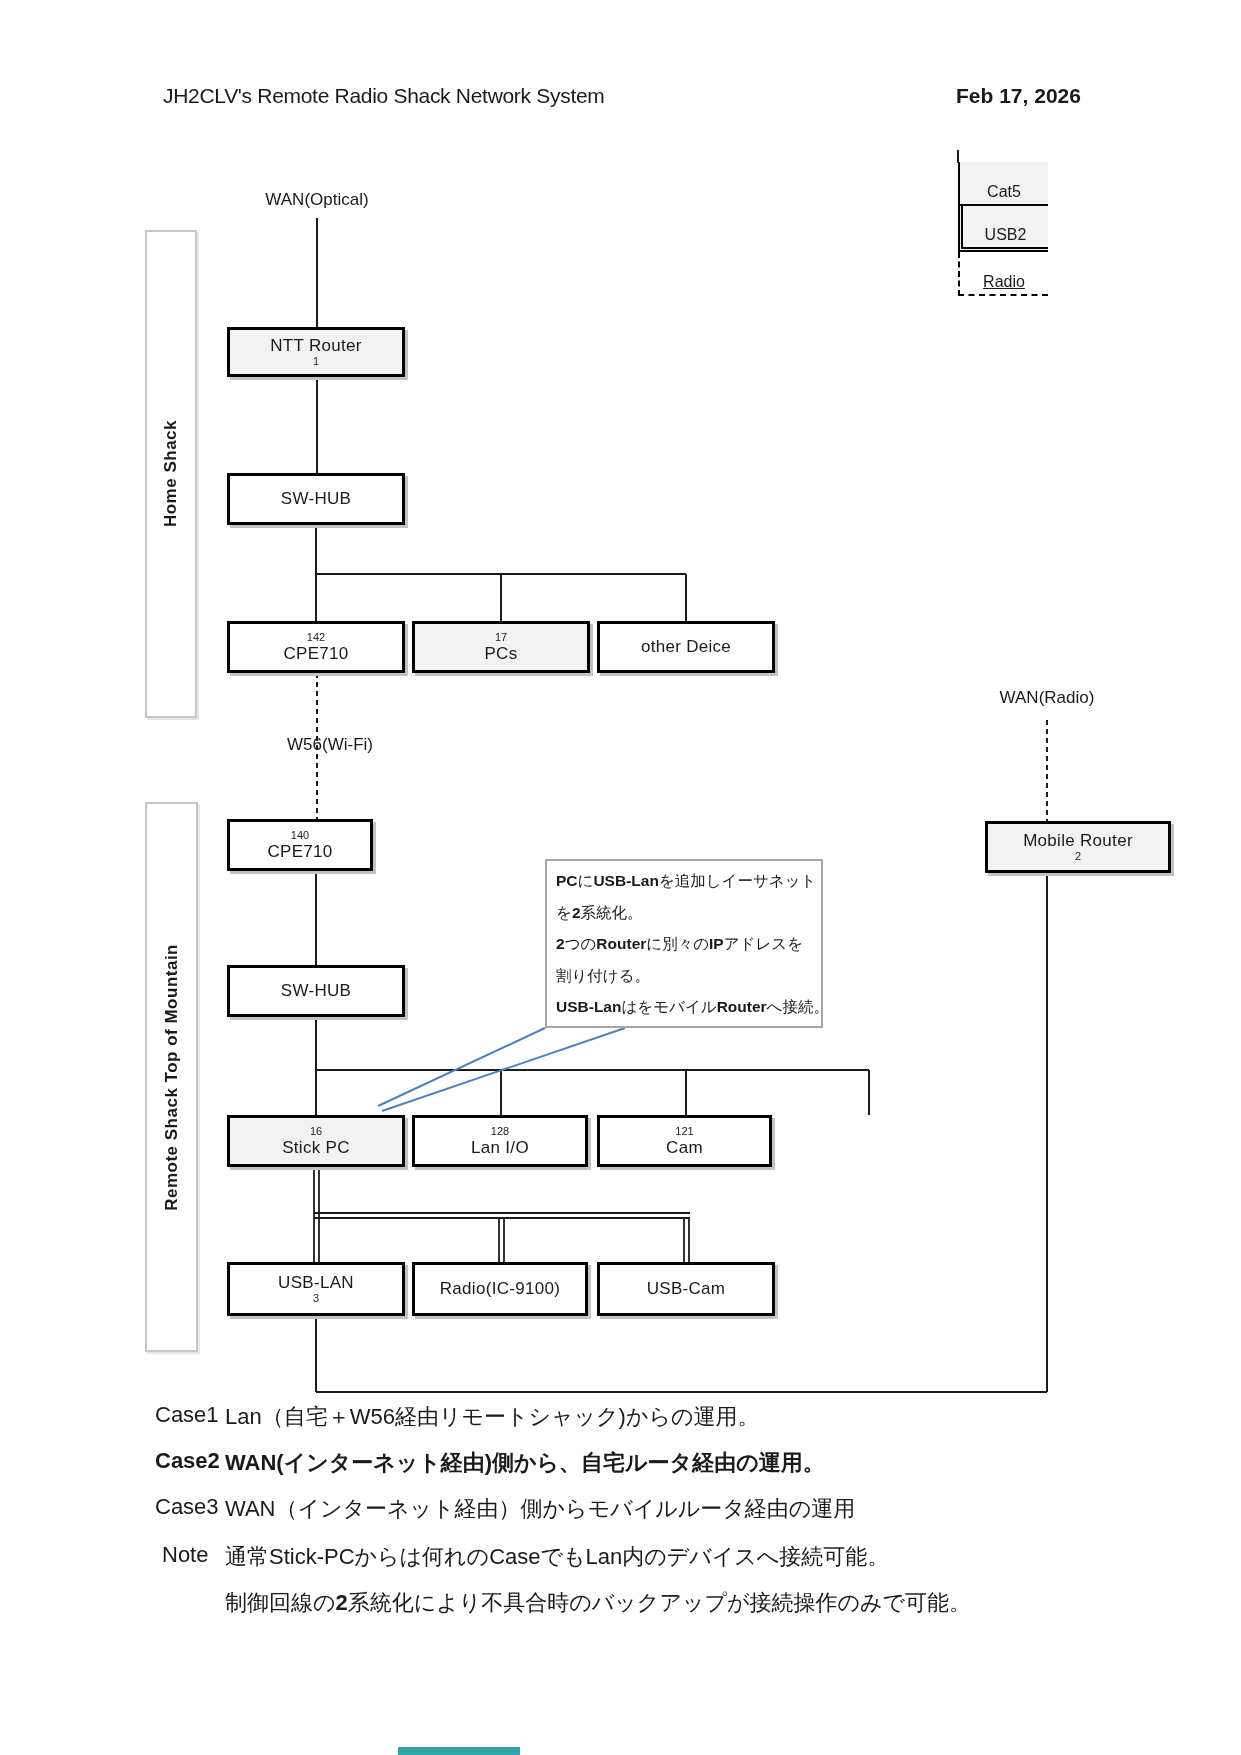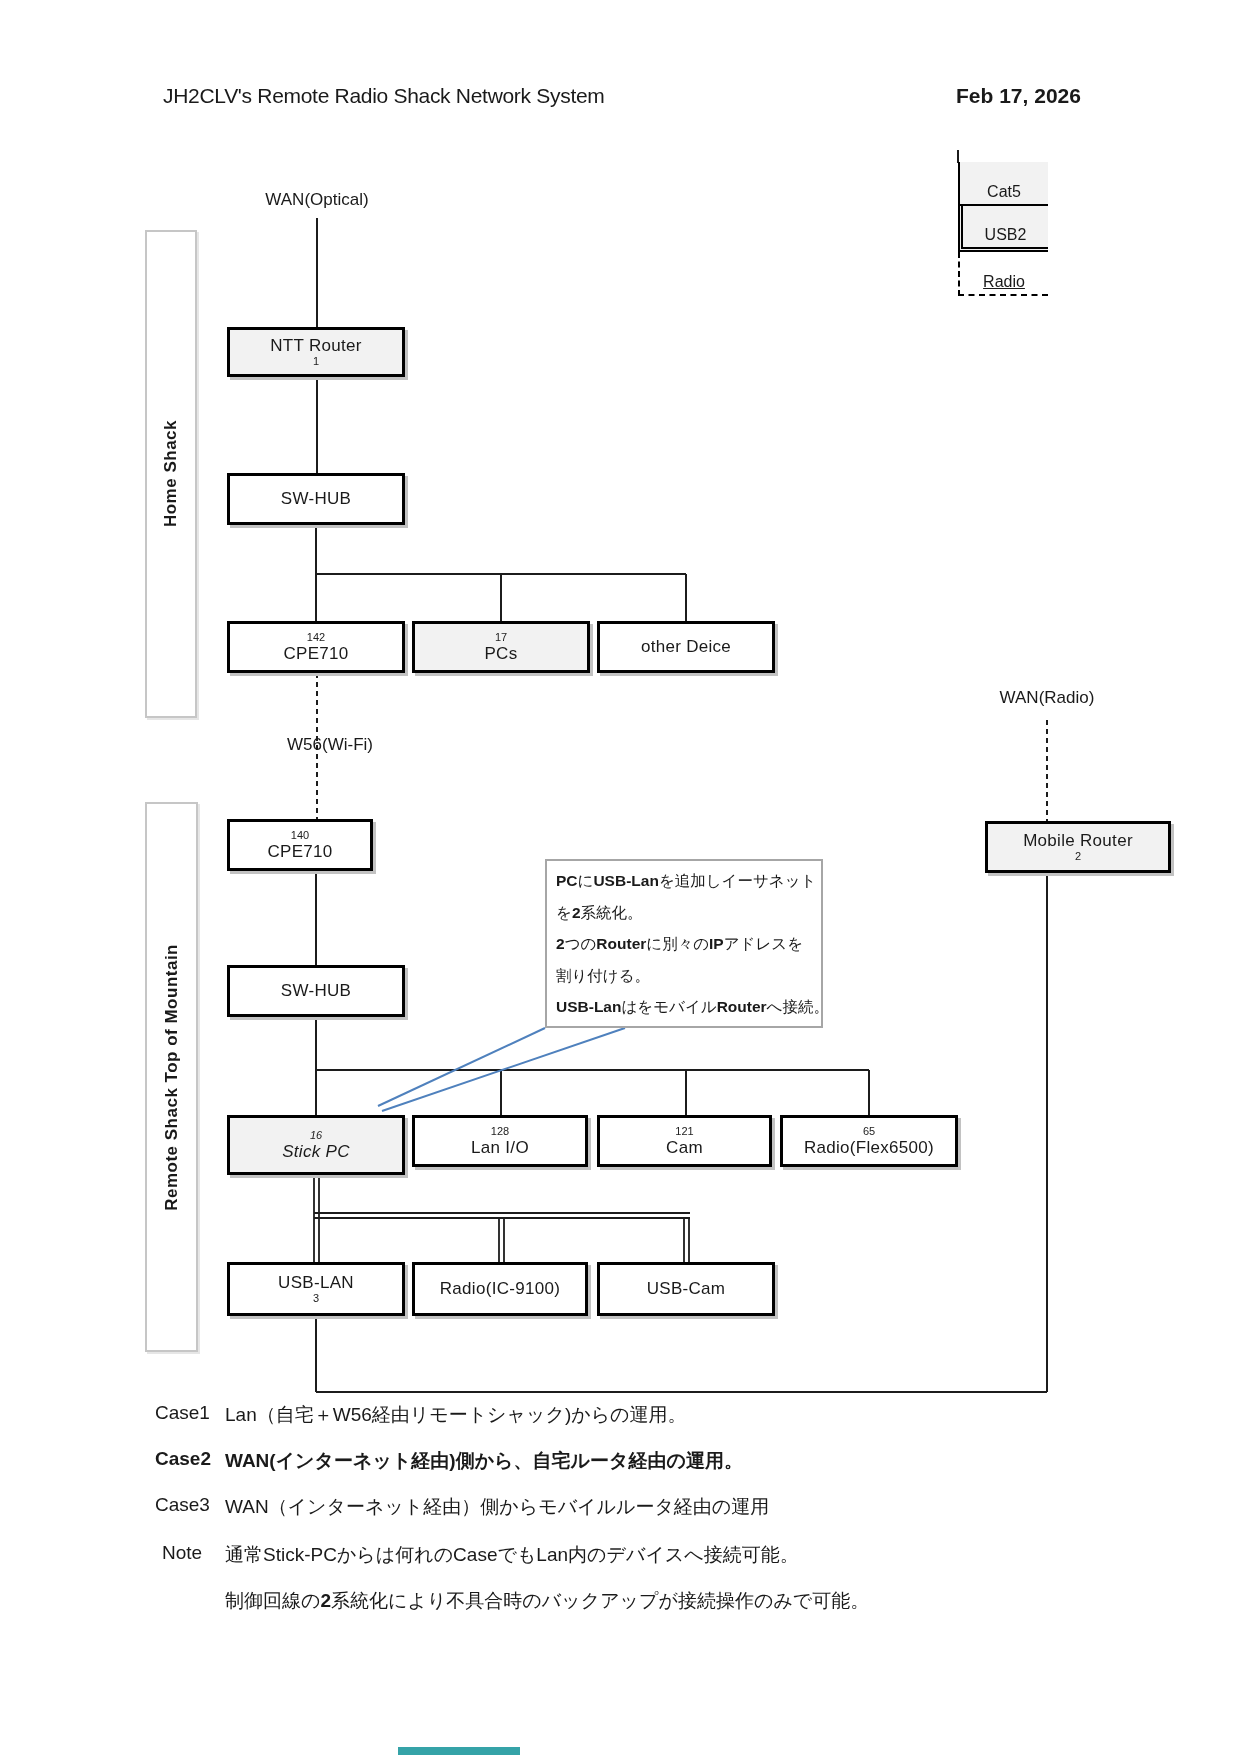--- a/index.html
+++ b/index.html
@@ -26,21 +26,21 @@
         display:flex;flex-direction:column;align-items:center;justify-content:center;box-sizing:border-box;line-height:1.15;}
   .node.gray{background:var(--node-gray);}
   .nlabel{font-size:17px;letter-spacing:0.3px;white-space:nowrap;}
   .nnum{font-size:11px;color:#222;}
 
   .annotation{position:absolute;left:545px;top:859px;width:278px;height:169px;background:#fff;
               border:2px solid var(--annotation-border);box-sizing:border-box;padding:4px 9px;overflow:hidden;}
   .ann-line{font-size:15.5px;line-height:31.5px;white-space:nowrap;}
   .seg-b{font-weight:bold;}
 
-  .note-row{position:absolute;left:155px;display:flex;font-size:19px;white-space:nowrap;}
+  .note-row{position:absolute;left:155px;display:flex;font-size:22px;white-space:nowrap;}
   .note-label{display:inline-block;width:70px;flex:0 0 70px;}
   .note-label.note-indent{padding-left:7px;box-sizing:border-box;}
   .note-text{display:inline-block;}
 
   .bottom-artifact{position:absolute;left:398px;top:1747px;width:122px;height:8px;background:var(--bottom-artifact-teal);}
 </style>
 </head>
 <body>
 
 <div class="page">
@@ -131,35 +131,31 @@
     <div class="nnum">140</div>
     <div class="nlabel">CPE710</div>
   </div>
   <div class="node gray" style="left:985px;top:821px;width:186px;height:52px;">
     <div class="nlabel">Mobile Router</div>
     <div class="nnum">2</div>
   </div>
   <div class="node" style="left:227px;top:965px;width:178px;height:52px;">
     <div class="nlabel">SW-HUB</div>
   </div>
-  <div class="node gray" style="left:227px;top:1115px;width:178px;height:60px;font-style:italic;">
+  <div class="node gray" style="left:227px;top:1115px;width:178px;height:52px;">
     <div class="nnum">16</div>
     <div class="nlabel">Stick PC</div>
   </div>
   <div class="node" style="left:412px;top:1115px;width:176px;height:52px;">
     <div class="nnum">128</div>
     <div class="nlabel">Lan I/O</div>
   </div>
   <div class="node" style="left:597px;top:1115px;width:175px;height:52px;">
     <div class="nnum">121</div>
     <div class="nlabel">Cam</div>
-  </div>
-  <div class="node" style="left:780px;top:1115px;width:178px;height:52px;">
-    <div class="nnum">65</div>
-    <div class="nlabel">Radio(Flex6500)</div>
   </div>
   <div class="node" style="left:227px;top:1262px;width:178px;height:54px;">
     <div class="nlabel">USB-LAN</div>
     <div class="nnum">3</div>
   </div>
   <div class="node" style="left:412px;top:1262px;width:176px;height:54px;">
     <div class="nlabel">Radio(IC-9100)</div>
   </div>
   <div class="node" style="left:597px;top:1262px;width:178px;height:54px;">
     <div class="nlabel">USB-Cam</div>

